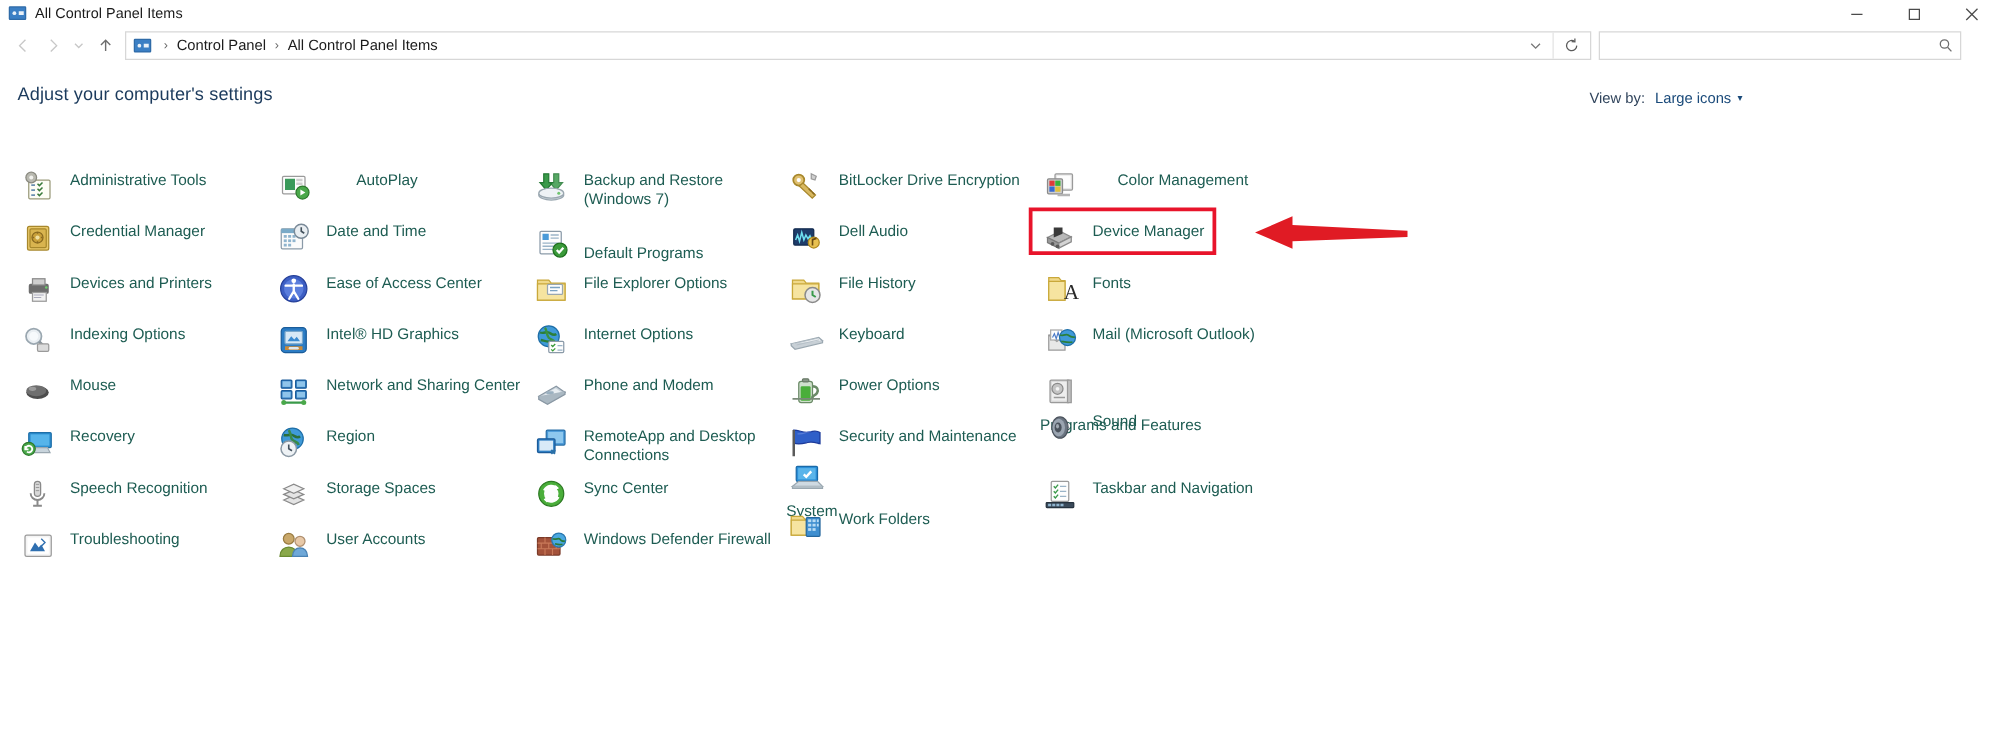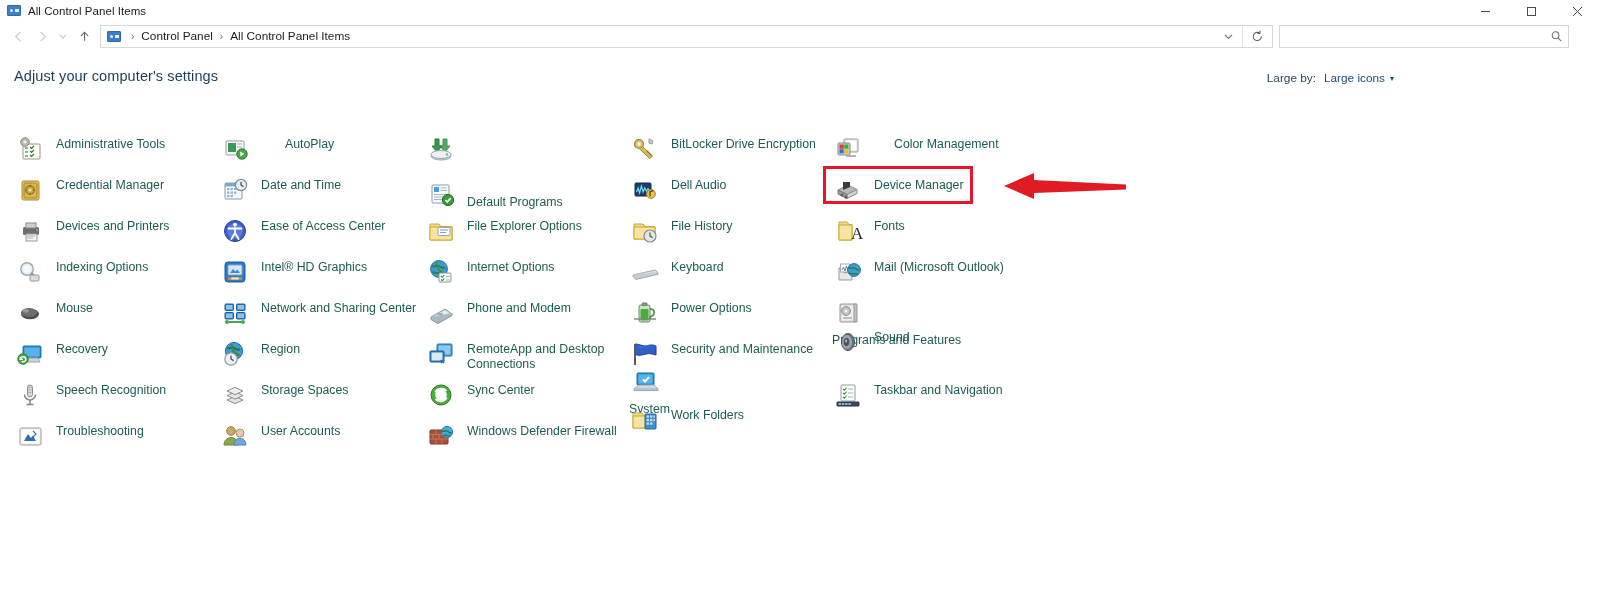--- a/index.html
+++ b/index.html
@@ -261,21 +261,21 @@
         <circle cx="6" cy="5.6" r="3.6" fill="none" stroke="currentColor" stroke-width="1.1"></circle>
         <line x1="8.7" y1="8.4" x2="12" y2="12" stroke="currentColor" stroke-width="1.1"></line>
       </svg>
     </span>
   </div>
 </div>
 
 <div class="content-header">
   <div class="page-title">Adjust your computer's settings</div>
   <div class="viewby">
-    <span class="viewby-label">Large by:</span>
+    <span class="viewby-label">View by:</span>
     <span class="viewby-value">Large icons</span>
     <span class="viewby-caret">▾</span>
   </div>
 </div>
 
 <div class="grid" id="grid">
     <div class="col" style="left: 14px;">
       <div class="cp-item" style="top: 13px;">
         <span class="cp-ico"><svg width="32" height="32" viewBox="0 0 32 32">
             <rect x="9" y="11" width="17" height="15" rx="1" fill="#fdfdf5" stroke="#9a9a7a"></rect>
@@ -460,20 +460,21 @@
     </div>
     <div class="col" style="left: 425px;">
       <div class="cp-item" style="top: 13px;">
         <span class="cp-ico"><svg width="32" height="32" viewBox="0 0 32 32">
             <path d="M10 6v7h-3l5 6 5-6h-3V6z" fill="#3a9a4a" stroke="#247a34"></path>
             <path d="M22 6v7h3l-5 6-5-6h3V6z" fill="#3a9a4a" stroke="#247a34" opacity="0.85"></path>
             <ellipse cx="16" cy="23" rx="10" ry="4" fill="#d4dce2" stroke="#9aa7b0"></ellipse>
             <ellipse cx="16" cy="21.5" rx="10" ry="4" fill="#eef2f5" stroke="#9aa7b0"></ellipse>
             <circle cx="22" cy="21.5" r="1.2" fill="#6fc46f"></circle>
           </svg></span>
+        <span class="cp-label">Backup and Restore (Windows 7)</span>
       </div>
       <div class="cp-item" style="top: 54px; align-items: flex-end;">
         <span class="cp-ico"><svg width="32" height="32" viewBox="0 0 32 32">
             <rect x="7" y="7" width="17" height="18" rx="1" fill="#fdfdfd" stroke="#8a9aa8"></rect>
             <rect x="9" y="9" width="5" height="5" fill="#4a9ad8"></rect>
             <path d="M15.5 10h6.5M15.5 12.5h6.5M9 16.5h13M9 19h13M9 21.5h9" stroke="#9ab4c8" stroke-width="1.1"></path>
             <circle cx="23" cy="22" r="5.6" fill="#3a9a3a" stroke="#1e6f1e"></circle>
             <path d="M20.4 22l1.9 2 3.4-3.8" fill="none" stroke="#fff" stroke-width="1.8"></path>
           </svg></span>
         <span class="cp-label">Default Programs</span>

